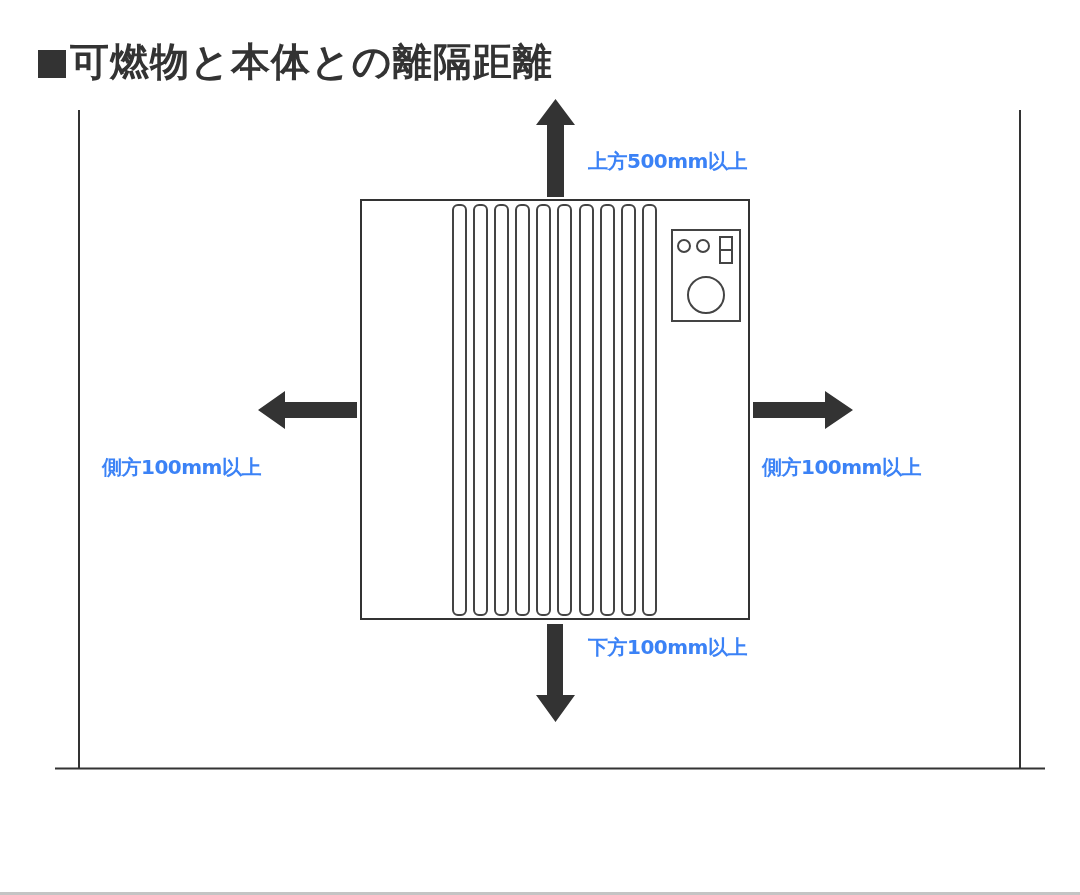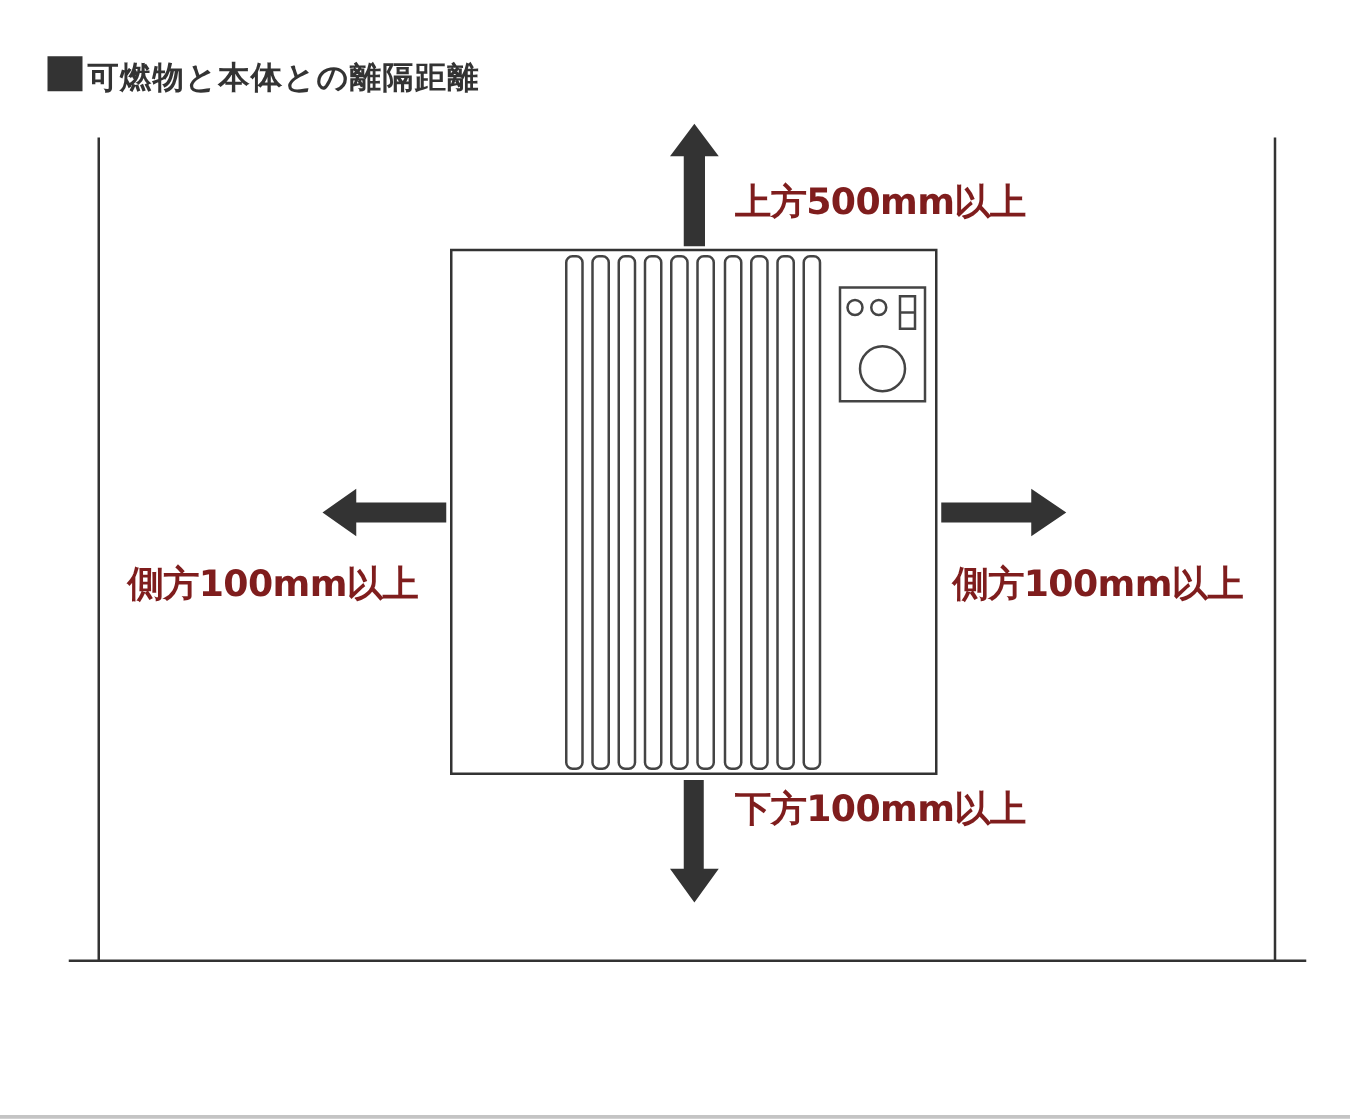--- a/index.html
+++ b/index.html
@@ -1,22 +1,22 @@
 <!DOCTYPE html>
 <html><head>
 <meta charset="utf-8">
 <style>
   html, body { margin:0; padding:0; background:#ffffff; }
   body { width:1080px; height:895px; position:relative; overflow:hidden;
          font-family:"DejaVu Sans", "Liberation Sans", sans-serif; color:#2b2b2b; }
-  .title { position:absolute; left:38px; top:40px; font-size:25px; font-weight:bold;
+  .title { position:absolute; left:38px; top:40px; font-size:39px; font-weight:bold;
            letter-spacing:1px; color:#333; white-space:nowrap; line-height:44px; }
   .title .sq { display:inline-block; width:28px; height:28px; background:#333; vertical-align:-3px; margin-right:4px; }
   svg.diagram { position:absolute; left:0; top:0; }
-  .label { position:absolute; font-size:29px; font-weight:bold; color:#7f1d1d; white-space:nowrap; line-height:30px; letter-spacing:-0.5px; }
+  .label { position:absolute; font-size:20px; font-weight:bold; color:#3b82f6; white-space:nowrap; line-height:30px; letter-spacing:-0.5px; }
   .bottom-rule { position:absolute; left:0; top:892px; width:1080px; height:3px; background:#c4c4c4; }
 </style>
 </head>
 <body>
 
 <div class="title">
   <span class="sq"></span><span>可燃物と本体との離隔距離</span>
 </div>
 
 <svg class="diagram" width="1080" height="895" viewBox="0 0 1080 895">

